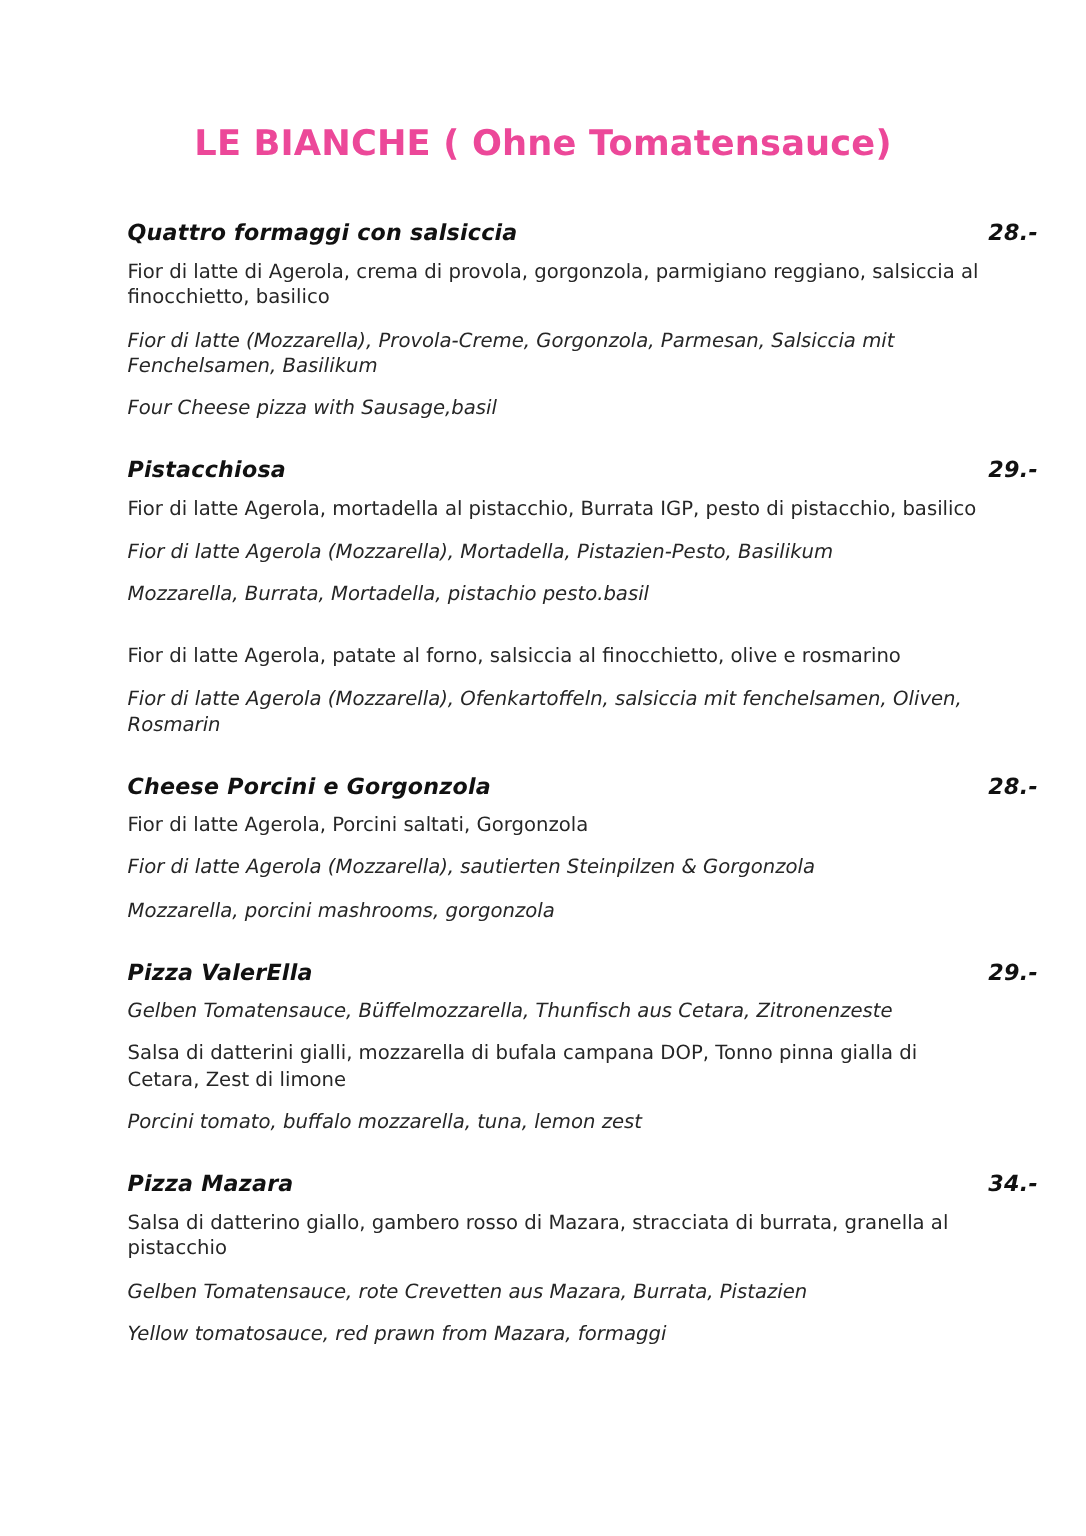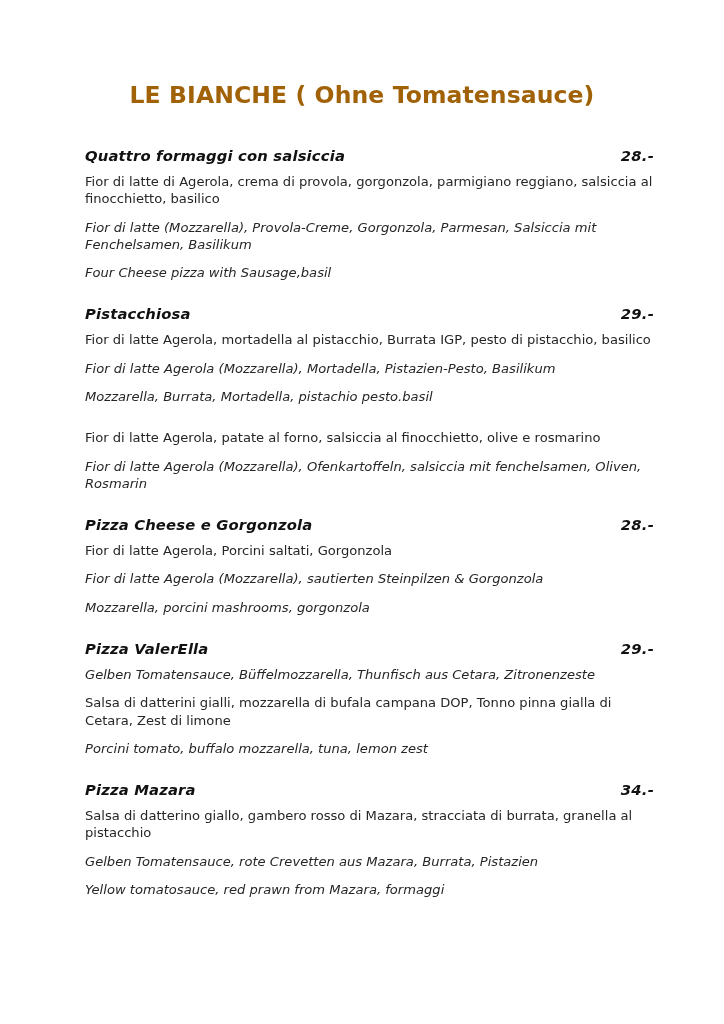--- a/index.html
+++ b/index.html
@@ -20,29 +20,29 @@
     height: 1024px;
     background: #ffffff;
     box-sizing: border-box;
     overflow: hidden;
   }
   .menu-title {
     text-align: center;
     font-size: 23.5px;
     font-weight: bold;
     letter-spacing: 0.1px;
-    color: #a16207;
+    color: #ec4899;
     padding-top: 82px;
     margin: 0 0 0 0;
     line-height: 1.15;
   }
   .items {
     margin-top: 38px;
     padding-left: 85px;
-    padding-right: 70px;
+    padding-right: 32px;
   }
   .item {
     margin-bottom: 24px;
   }
   .item:last-child {
     margin-bottom: 0;
   }
   .item-head {
     display: flex;
     align-items: baseline;
@@ -116,21 +116,21 @@
       <p class="desc desc-en">Mozzarella, Burrata, Mortadella, pistachio pesto.basil</p>
     </div>
 
     <div class="item">
       <p class="desc desc-it">Fior di latte Agerola, patate al forno, salsiccia al finocchietto, olive e rosmarino</p>
       <p class="desc desc-de w-narrow-4">Fior di latte Agerola (Mozzarella), Ofenkartoffeln, salsiccia mit fenchelsamen, Oliven, Rosmarin</p>
     </div>
 
     <div class="item">
       <div class="item-head">
-        <span class="item-name">Pizza Cheese e Gorgonzola</span>
+        <span class="item-name">Cheese Porcini e Gorgonzola</span>
         <span class="item-price">28.-</span>
       </div>
       <p class="desc desc-it">Fior di latte Agerola, Porcini saltati, Gorgonzola</p>
       <p class="desc desc-de">Fior di latte Agerola (Mozzarella), sautierten Steinpilzen &amp; Gorgonzola</p>
       <p class="desc desc-en">Mozzarella, porcini mashrooms, gorgonzola</p>
     </div>
 
     <div class="item">
       <div class="item-head">
         <span class="item-name">Pizza ValerElla</span>

